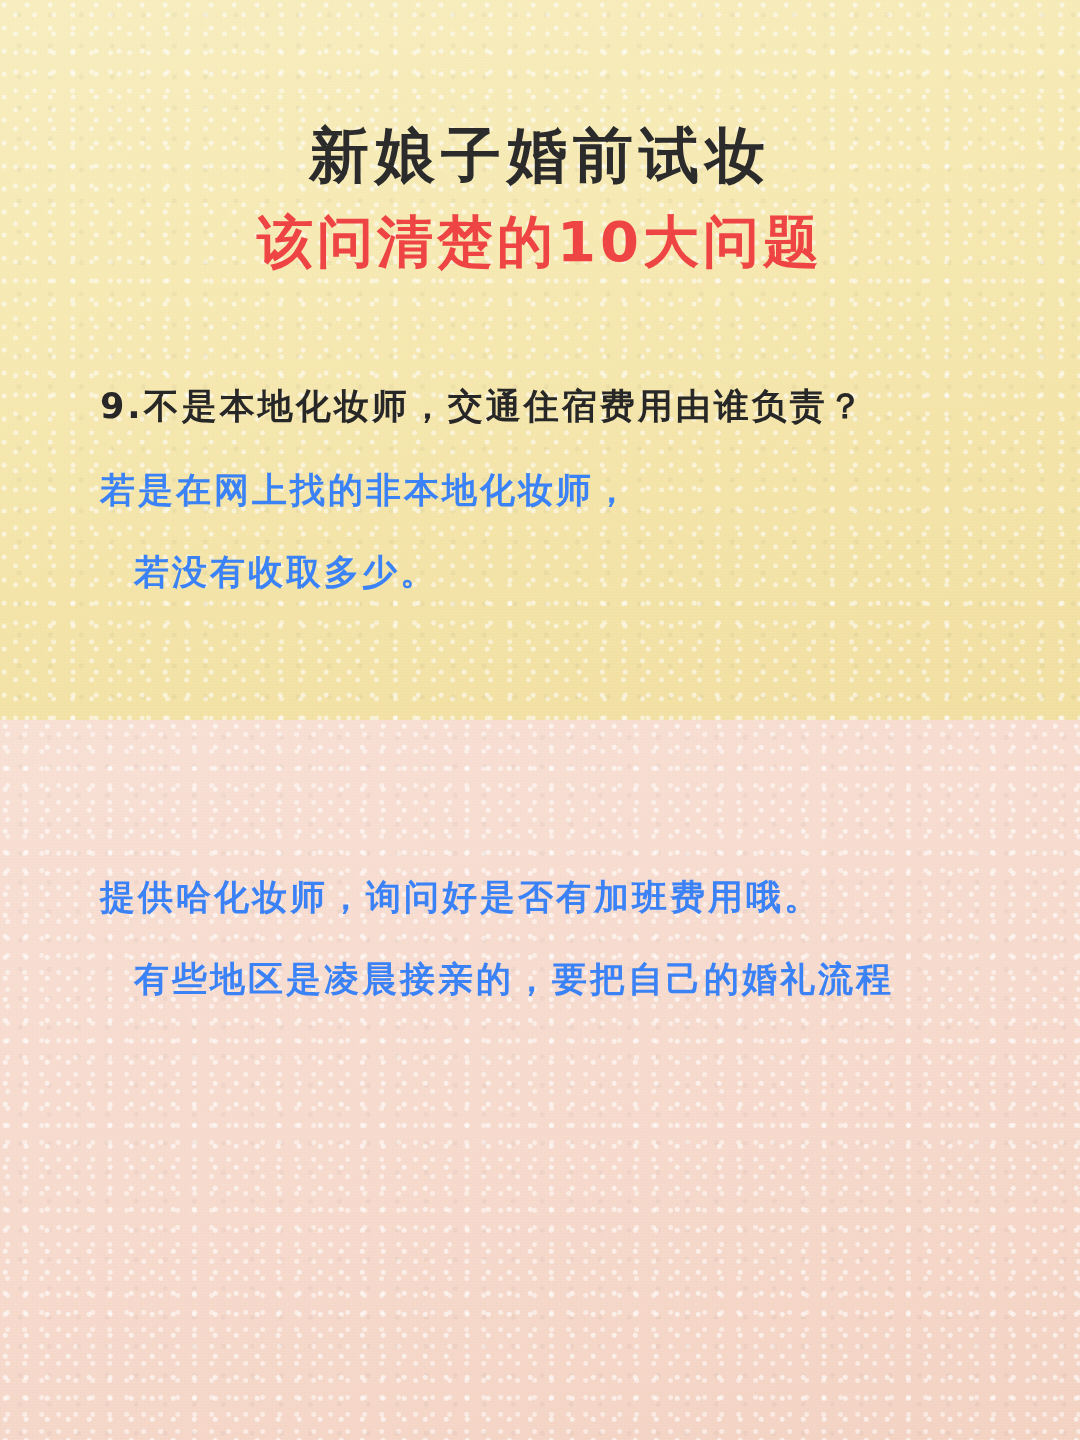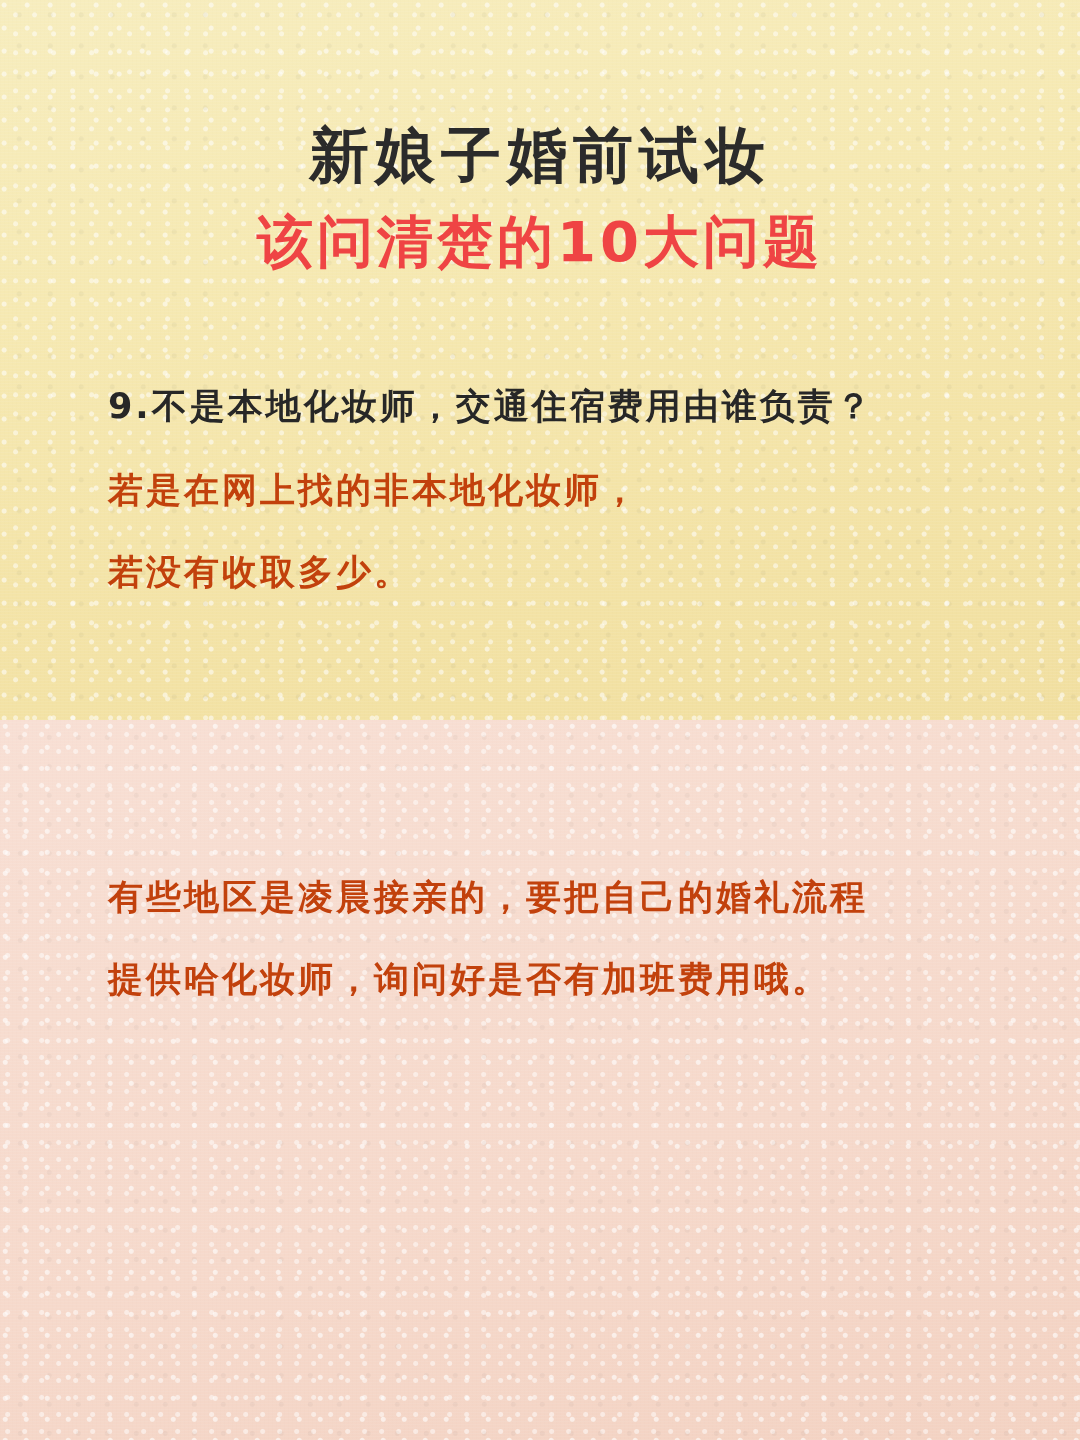--- a/index.html
+++ b/index.html
@@ -77,43 +77,43 @@
   .title-sub {
     margin-top: 14px;
     font-size: 56px;
     font-weight: 700;
     color: #ef4444;
     letter-spacing: 4px;
     line-height: 1.25;
   }
   .section {
     position: absolute;
-    left: 108px;
+    left: 100px;
     width: 900px;
   }
   .section-top { top: 380px; }
   .section-bottom { top: 870px; }
 
   .q-heading {
     font-size: 35px;
     font-weight: 700;
     color: #272727;
     letter-spacing: 3px;
     line-height: 1.5;
     margin-bottom: 30px;
   }
   .q-line {
     font-size: 35px;
     font-weight: 600;
-    color: #c2410c;
+    color: #3b82f6;
     letter-spacing: 3px;
     line-height: 1.55;
     margin-bottom: 28px;
   }
-  .q-line:last-child { margin-bottom: 0; }
+  .q-line:last-child { margin-bottom: 0; margin-left: 34px; }
 </style>
 </head>
 <body>
 
 <div class="poster">
 
   <div class="panel-top"></div>
   <div class="panel-bottom"></div>
   <div class="grain"></div>
 
@@ -124,18 +124,18 @@
       <div class="title-sub">该问清楚的10大问题</div>
     </div>
 
     <div class="section section-top">
       <div class="q-heading">9.不是本地化妆师，交通住宿费用由谁负责？</div>
       <div class="q-line">若是在网上找的非本地化妆师，</div>
       <div class="q-line">若没有收取多少。</div>
     </div>
 
     <div class="section section-bottom">
+      <div class="q-line">提供哈化妆师，询问好是否有加班费用哦。</div>
       <div class="q-line">有些地区是凌晨接亲的，要把自己的婚礼流程</div>
-      <div class="q-line">提供哈化妆师，询问好是否有加班费用哦。</div>
     </div>
 
   </div>
 </div>
 
 </body></html>

